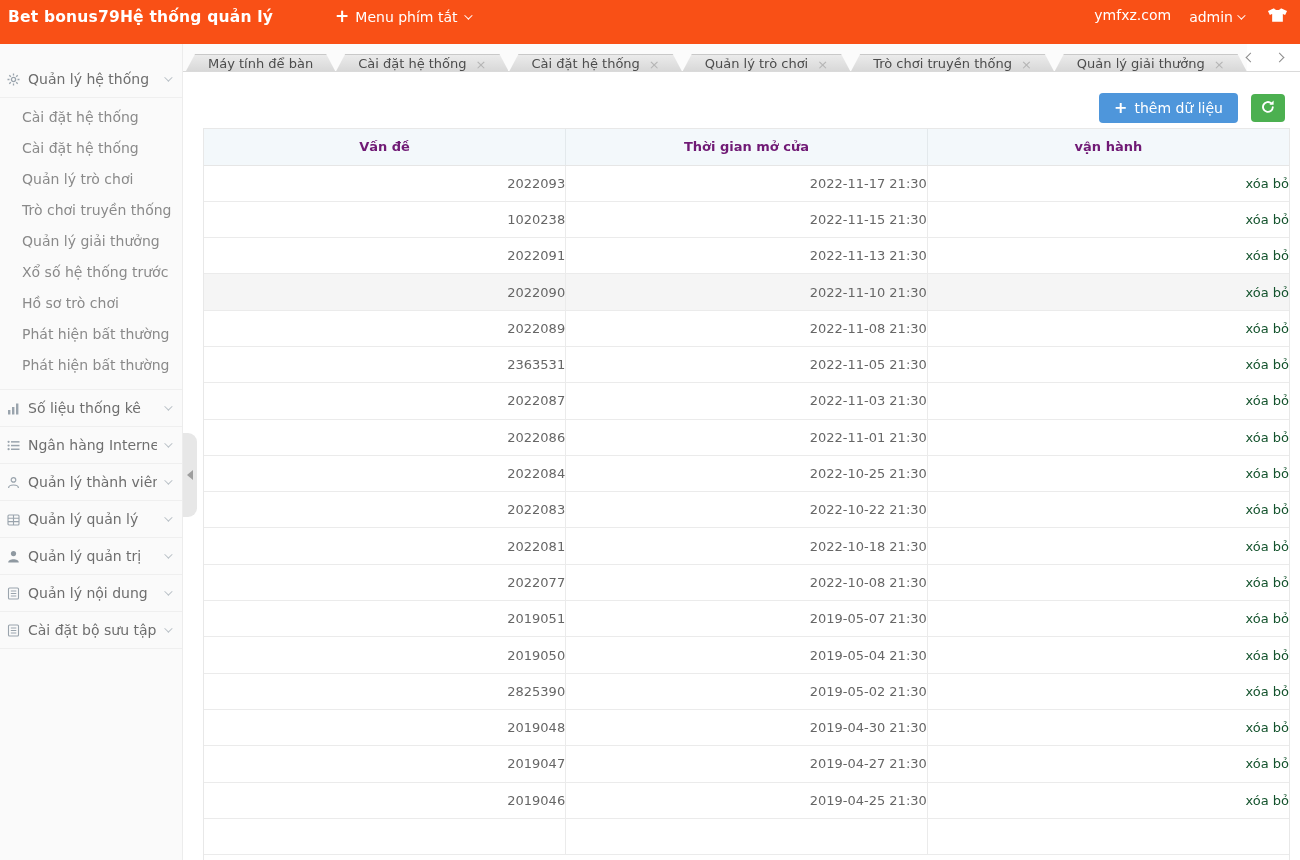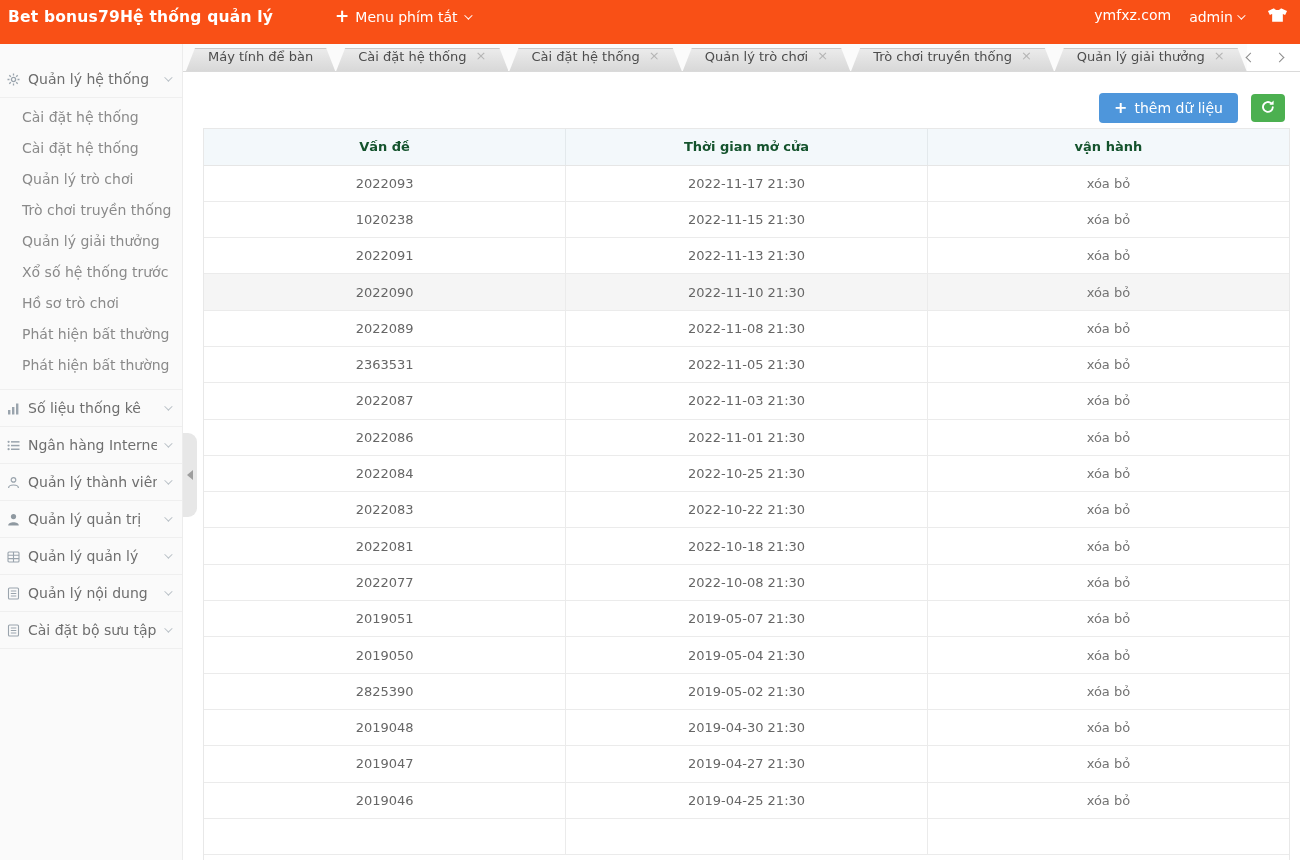--- a/index.html
+++ b/index.html
@@ -30,41 +30,41 @@
   
   .collapse-handle { position:absolute; left:183px; top:433px; width:14px; height:84px; background:#e7e7e7; border-radius:0 9px 9px 0; cursor:pointer; display:flex; align-items:center; justify-content:center; z-index:5; }
   .collapse-tri { width:0; height:0; border-top:5px solid transparent; border-bottom:5px solid transparent; border-right:6px solid #9e9e9e; }
 
   
   .main { position:absolute; left:183px; top:44px; right:0; bottom:0; background:#fff; }
 
   
   .tabbar { position:absolute; left:0; top:0; right:0; height:28px; background:#fbfbfb; border-bottom:1px solid #dadada; display:flex; }
   .tabs { display:flex; align-items:flex-end; padding-left:3px; width:1064px; overflow:hidden; flex:0 0 auto; }
-  .tab { flex:0 0 auto; height:23px; display:flex; align-items:flex-start; gap:9px; padding:0 22px; font-size:13px; color:#4c4c4c; background:linear-gradient(#ebebeb,#d8d8d8); clip-path:polygon(9px 0,calc(100% - 9px) 0,100% 100%,0 100%); cursor:pointer; margin-right:1px; border-top:1px solid #c9c9c9; }
+  .tab { flex:0 0 auto; height:17px; display:flex; align-items:flex-end; gap:9px; padding:0 22px; font-size:13px; color:#4c4c4c; background:linear-gradient(#ebebeb,#d8d8d8); clip-path:polygon(9px 0,calc(100% - 9px) 0,100% 100%,0 100%); cursor:pointer; margin-right:1px; border-top:1px solid #c9c9c9; }
   .tab-close { color:#b5b5b5; font-size:13px; line-height:1; cursor:pointer; }
   .tab-scroll { flex:1; display:flex; align-items:center; justify-content:flex-end; gap:22px; background:#fff; padding-right:18px; color:#8b8b8b; }
   .tab-scroll .chev { width:7px; height:7px; border-width:1.4px; }
   .chev-left { transform:rotate(135deg); }
   .chev-right { transform:rotate(-45deg); }
 
   
   .add-btn { position:absolute; top:49px; right:62px; height:30px; padding:0 15px; background:#4e96db; color:#fff; font-size:14px; border:none; border-radius:4px; display:flex; align-items:center; gap:7px; cursor:pointer; font-family:inherit; }
   .add-btn .plus-glyph { font-size:16px; }
   .refresh-btn { position:absolute; top:50px; right:15px; width:34px; height:28px; background:#4cb050; border:none; border-radius:4px; display:flex; align-items:center; justify-content:center; cursor:pointer; }
 
   
   .table-wrap { position:absolute; left:20px; right:10px; top:84px; bottom:0; overflow:hidden; border:1px solid #e8e8e8; border-bottom:none; }
   table { width:100%; border-collapse:collapse; table-layout:fixed; }
-  th { height:36px; background:#f3f8fb; font-size:13px; font-weight:bold; color:#14532d; border-bottom:1px solid #e6e6e6; border-right:1px solid #e3e9ec; text-align:center; }
+  th { height:36px; background:#f3f8fb; font-size:13px; font-weight:bold; color:#701a75; border-bottom:1px solid #e6e6e6; border-right:1px solid #e3e9ec; text-align:center; }
   th:last-child { border-right:none; }
-  td { height:36.3px; font-size:13px; color:#666; text-align:center; border-bottom:1px solid #ebebeb; border-right:1px solid #ebebeb; background:#fff;margin-top:24px; }
+  td { height:36.3px; font-size:13px; color:#666; text-align:right; border-bottom:1px solid #ebebeb; border-right:1px solid #ebebeb; background:#fff;margin-top:24px; }
   td:last-child { border-right:none; }
   tr.hl td { background:#f5f5f5; }
-  .del-link { color:#737373; cursor:pointer; text-decoration:none; }
+  .del-link { color:#14532d; cursor:pointer; text-decoration:none; }
 </style>
 </head>
 <body>
 
 <div class="topbar">
   <div class="topbar-inner">
     <span class="app-title">Bet bonus79Hệ thống quản lý</span>
     <span class="shortcut">
       <span class="plus-glyph">+</span>
       <span>Menu phím tắt</span>
@@ -148,39 +148,39 @@
             <path d="M1.6 12c0-4 9.8-4 9.8 0"></path>
           </g>
         </svg>
       </span>
       <span class="sec-label">Quản lý thành viên</span>
       <span class="chev small"></span>
     </div>
     <div class="side-section">
       <span class="side-icon">
         <svg width="13" height="13" viewBox="0 0 13 13">
+          <g stroke="#9aa4ad" stroke-width="1.1" fill="none">
+            <rect x="1" y="2" width="11" height="10" rx="1"></rect>
+            <path d="M1 5.2h11M6.5 2v10M1 8.6h11"></path>
+          </g>
+        </svg>
+      </span>
+      <span class="sec-label">Quản lý quản lý</span>
+      <span class="chev small"></span>
+    </div>
+    <div class="side-section">
+      <span class="side-icon">
+        <svg width="13" height="13" viewBox="0 0 13 13">
           <g fill="#8f99a1">
             <circle cx="6.5" cy="3.6" r="2.6"></circle>
             <path d="M1.2 12.6c0-4.4 10.6-4.4 10.6 0z"></path>
           </g>
         </svg>
       </span>
       <span class="sec-label">Quản lý quản trị</span>
-      <span class="chev small"></span>
-    </div>
-    <div class="side-section">
-      <span class="side-icon">
-        <svg width="13" height="13" viewBox="0 0 13 13">
-          <g stroke="#9aa4ad" stroke-width="1.1" fill="none">
-            <rect x="1" y="2" width="11" height="10" rx="1"></rect>
-            <path d="M1 5.2h11M6.5 2v10M1 8.6h11"></path>
-          </g>
-        </svg>
-      </span>
-      <span class="sec-label">Quản lý quản lý</span>
       <span class="chev small"></span>
     </div>
     <div class="side-section">
       <span class="side-icon">
         <svg width="13" height="13" viewBox="0 0 13 13">
           <g stroke="#9aa4ad" stroke-width="1.1" fill="none">
             <rect x="1.5" y="1" width="10" height="11" rx="1"></rect>
             <path d="M3.8 4h5.5M3.8 6.5h5.5M3.8 9h5.5"></path>
           </g>
         </svg>

